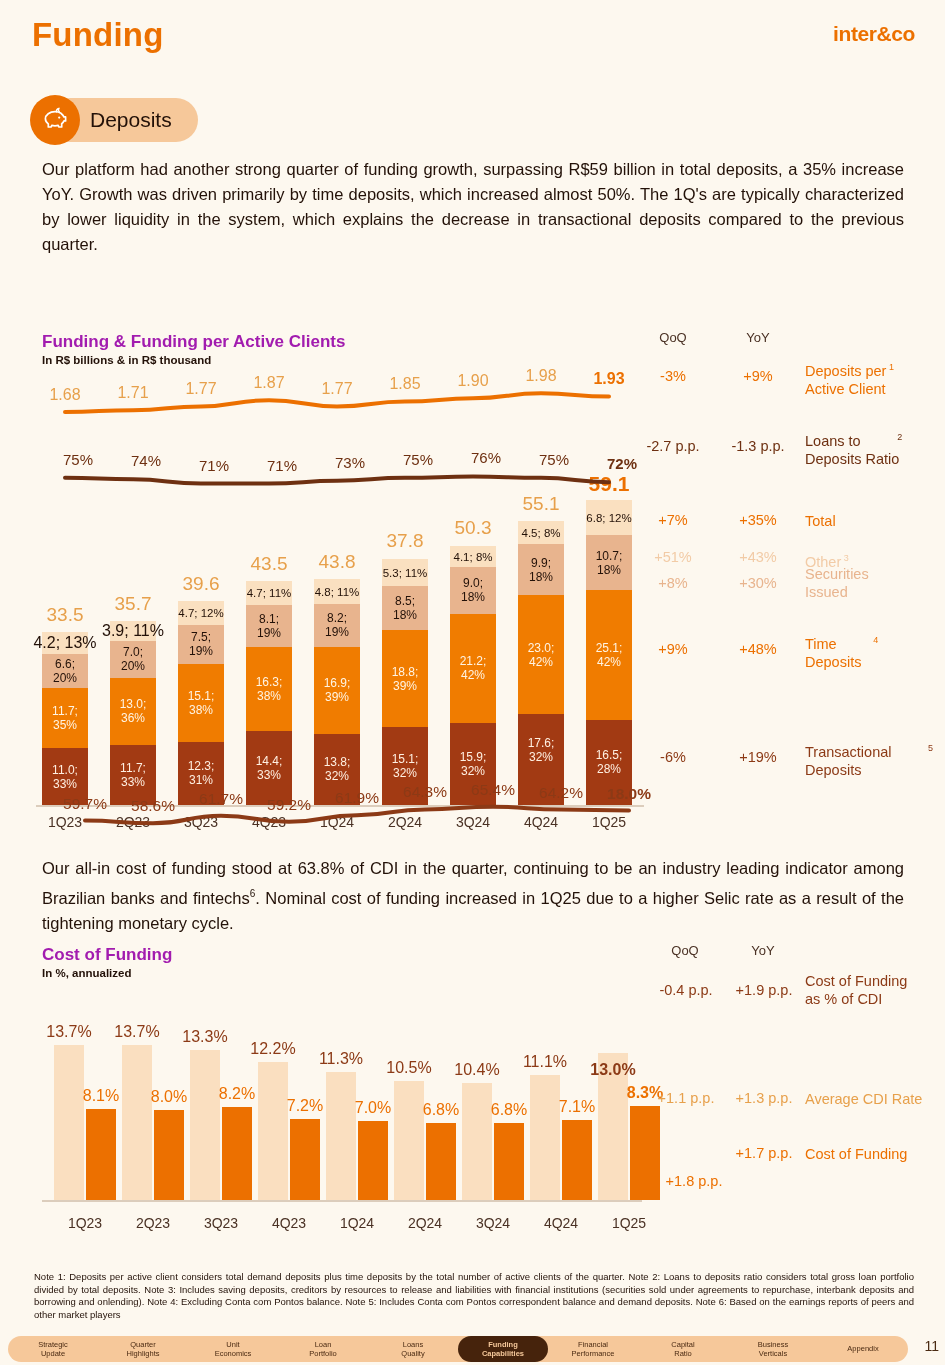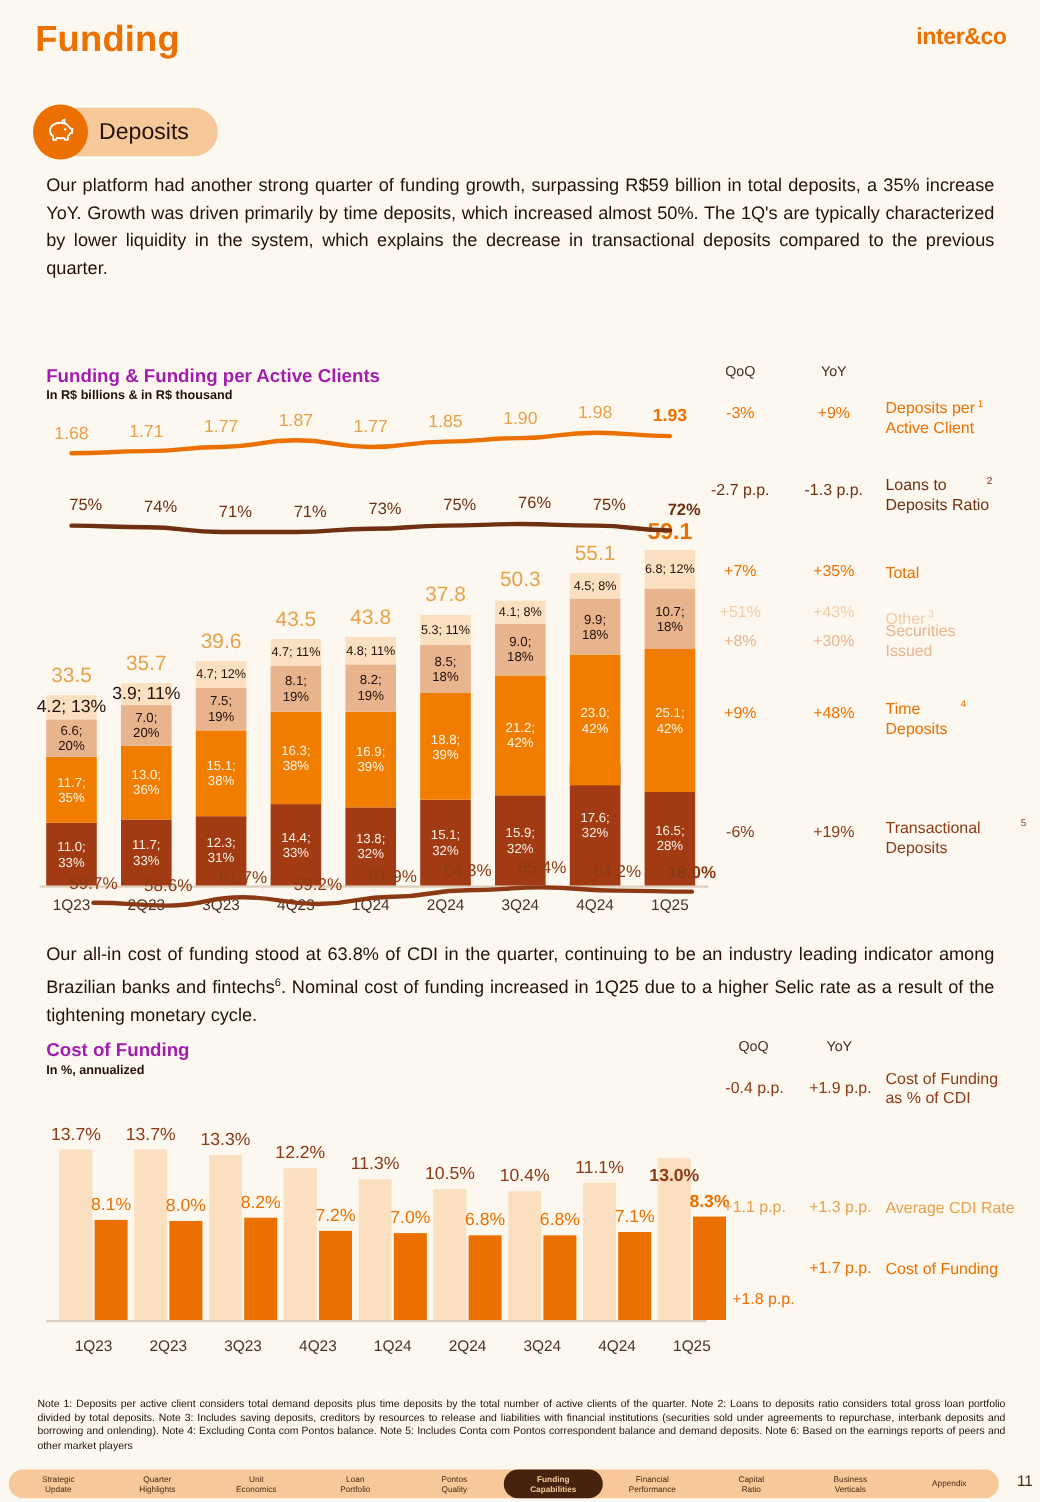--- a/index.html
+++ b/index.html
@@ -423,21 +423,21 @@
       </div>
       <div class="nav-item">
         <div>Unit</div>
         <div>Economics</div>
       </div>
       <div class="nav-item">
         <div>Loan</div>
         <div>Portfolio</div>
       </div>
       <div class="nav-item">
-        <div>Pontos</div>
+        <div>Loans</div>
         <div>Quality</div>
       </div>
       <div class="nav-item active">
         <div>Funding</div>
         <div>Capabilities</div>
       </div>
       <div class="nav-item">
         <div>Financial</div>
         <div>Performance</div>
       </div>

